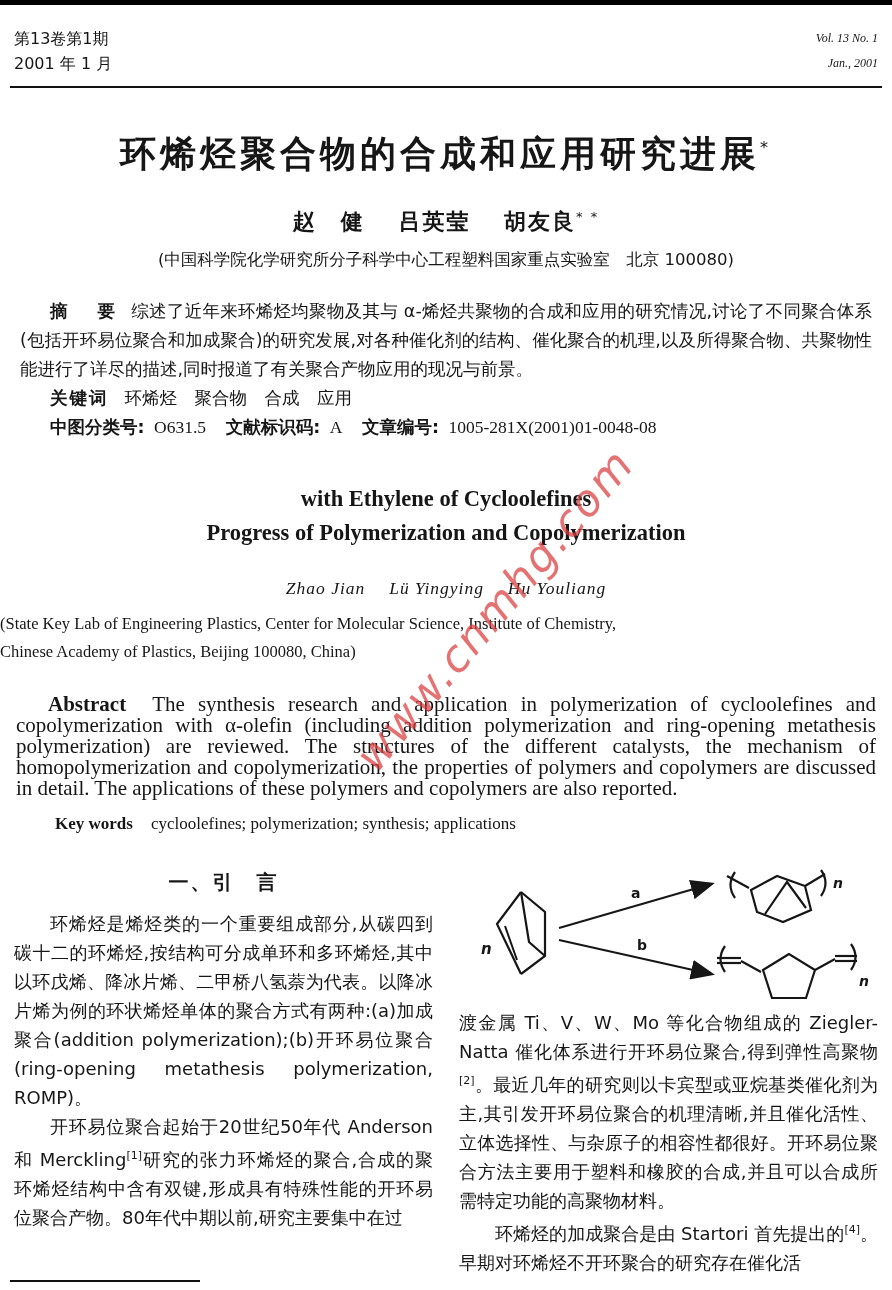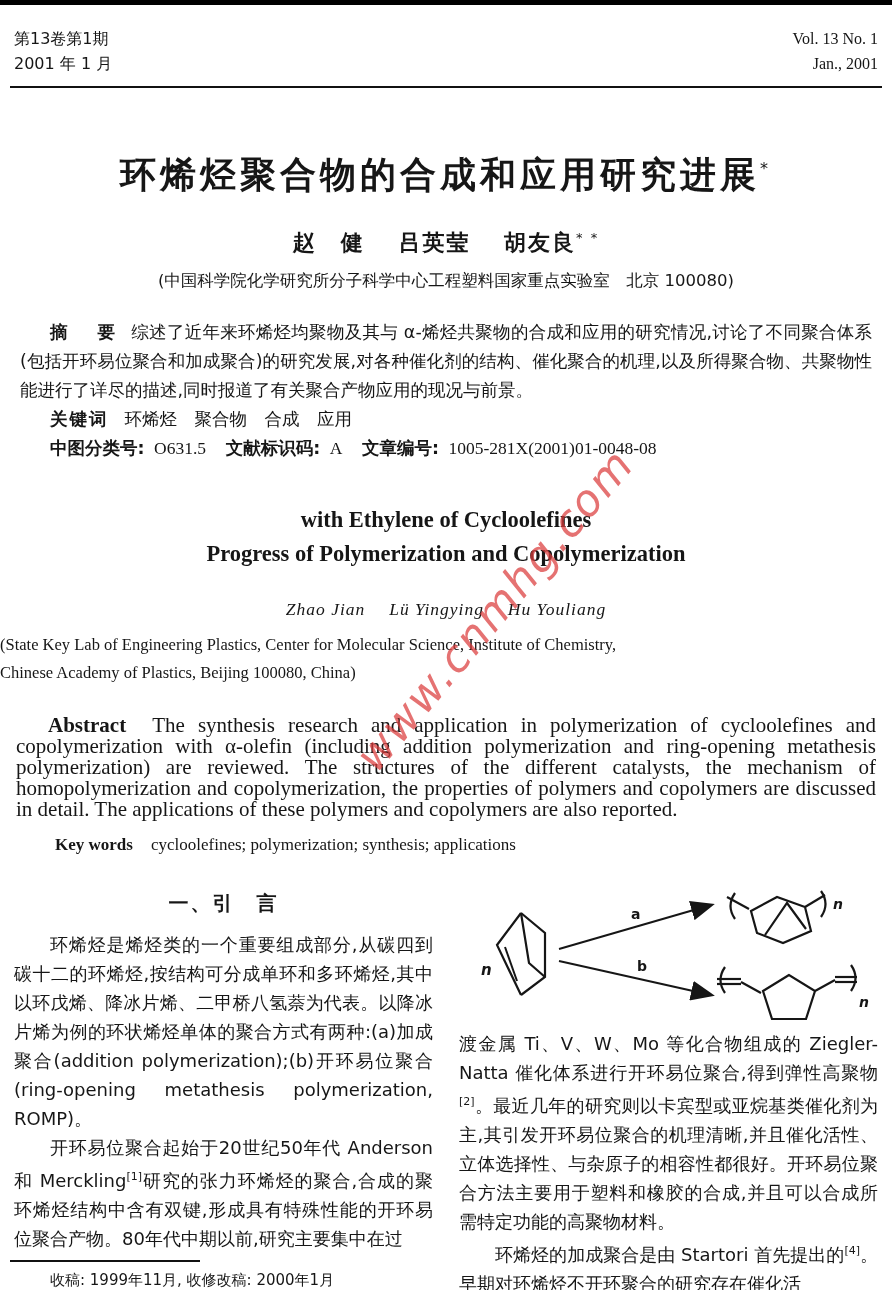--- a/index.html
+++ b/index.html
@@ -16,26 +16,26 @@
 
   
   .jheader{
     display:flex;justify-content:space-between;align-items:flex-start;
     padding:26px 14px 0 14px;
   }
   .jh-left{font-size:16px;line-height:25px;white-space:nowrap;}
   .jh-center{text-align:center;flex:1;}
   .jh-cn{font-size:27px;font-weight:bold;letter-spacing:22px;text-indent:22px;line-height:30px;}
   .jh-en{font-family:"Liberation Serif","DejaVu Serif",serif;font-size:17px;margin-top:4px;letter-spacing:1px;}
-  .jh-right{font-family:"Liberation Serif","DejaVu Serif",serif;font-size:16px;line-height:25px;text-align:right;white-space:nowrap;}
+  .jh-right{font-family:"Liberation Serif","DejaVu Serif",serif;font-size:12px;line-height:25px;text-align:right;white-space:nowrap;font-style:italic;}
   .jh-rule{border:none;border-top:2px solid #111;margin:10px 10px 0 10px;}
 
   
   .title-cn{
-    text-align:center;margin-top:63px;
+    text-align:center;margin-top:42px;
     font-size:36px;font-weight:bold;letter-spacing:4px;
   }
   .title-cn sup{font-size:16px;font-weight:normal;}
   .authors-cn{text-align:center;margin-top:28px;font-size:22px;font-weight:bold;letter-spacing:2px;}
   .authors-cn sup{font-size:13px;font-weight:normal;letter-spacing:2px;}
   .affil-cn{text-align:center;margin-top:12px;font-size:16.5px;}
 
   
   .abs-cn{margin:26px 20px 0 20px;font-size:17.5px;line-height:29px;text-align:justify;}
   .abs-cn .para{text-indent:30px;}
@@ -208,17 +208,16 @@
         <text x="400" y="124" font-size="14" font-style="italic" font-weight="bold" fill="#161616">n</text>
       </svg>
 
       <p style="text-indent:0;"><span>渡金属 Ti、V、W、Mo 等化合物组成的 Ziegler-Natta 催化体系进行开环易位聚合,得到弹性高聚物</span><sup>[2]</sup><span>。最近几年的研究则以卡宾型或亚烷基类催化剂为主,其引发开环易位聚合的机理清晰,并且催化活性、立体选择性、与杂原子的相容性都很好。开环易位聚合方法主要用于塑料和橡胶的合成,并且可以合成所需特定功能的高聚物材料。</span></p>
       <p><span>环烯烃的加成聚合是由 Startori 首先提出的</span><sup>[4]</sup><span>。早期对环烯烃不开环聚合的研究存在催化活</span></p>
     </div>
   </div>
 
   <div class="footnote">
     <hr class="fn-rule">
-    <div class="fn-text">收稿: 1999年11月, 收修改稿: 2000年1月</div>
   </div>
 
   <div class="watermark">www.cnmhg.com</div>
 </div>
 
 </body></html>

